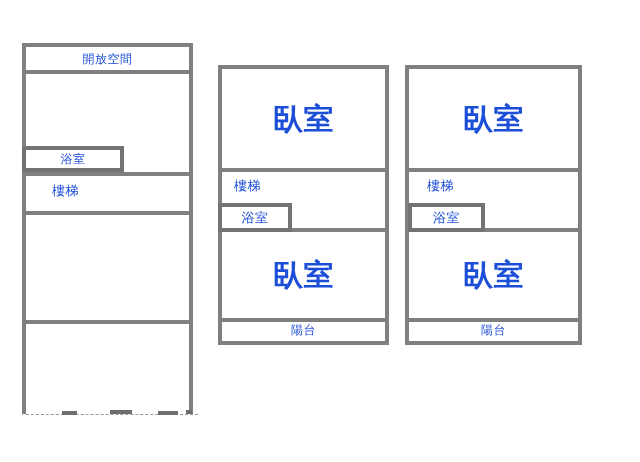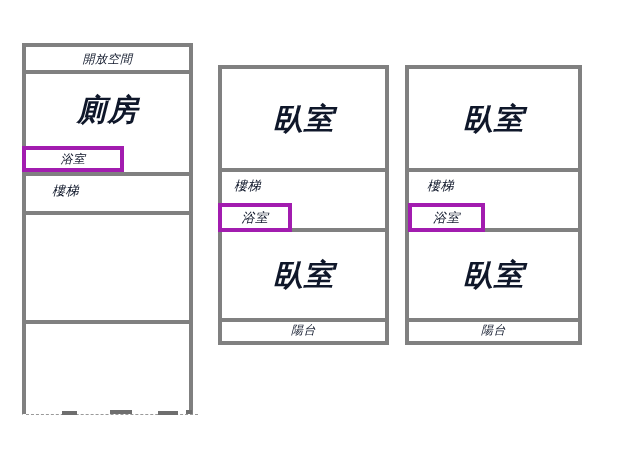--- a/index.html
+++ b/index.html
@@ -38,33 +38,32 @@
   
   .hwall {
     position: absolute;
     background: #808080;
     height: 4px;
   }
   
   .subbox {
     position: absolute;
     box-sizing: border-box;
-    border: 4px solid #a21caf;
+    border: 4px solid #737373;
     background: #ffffff;
     display: flex;
     align-items: center;
     justify-content: center;
   }
   
   .label {
-    color: #0f172a;
+    color: #1d4ed8;
     line-height: 1;
     white-space: nowrap;
     letter-spacing: 0.5px;
-    font-style: italic;
   }
   .label-xl { font-size: 30px; font-weight: 700; }
   .label-lg { font-size: 26px; font-weight: 700; }
   .label-sm { font-size: 13px; font-weight: 400; }
   .label-xs { font-size: 12px; font-weight: 400; }
 
   
   .label-left {
     position: absolute;
     left: 10px;
@@ -95,23 +94,20 @@
 
     <div class="hwall" style="left:0px; top:23px; width:163px;"></div>
     <div class="hwall" style="left:0px; top:125px; width:163px;"></div>
     <div class="hwall" style="left:0px; top:164px; width:163px;"></div>
     <div class="hwall" style="left:0px; top:273px; width:163px;"></div>
 
     <div class="room" style="left:0px; top:0px; width:163px; height:23px;">
       <span class="label label-xs">開放空間</span>
     </div>
 
-    <div class="room" style="left:0px; top:23px; width:163px; height:79px;">
-      <span class="label label-xl">廁房</span>
-    </div>
 
     <div class="subbox" style="left:-4px; top:99px; width:102px; height:26px;">
       <span class="label label-xs">浴室</span>
     </div>
 
     <div class="room" style="left:0px; top:125px; width:163px; height:39px; justify-content:flex-start;">
       <span class="label label-sm label-left" style="left:26px; top:12px;">樓梯</span>
     </div>
 
 

